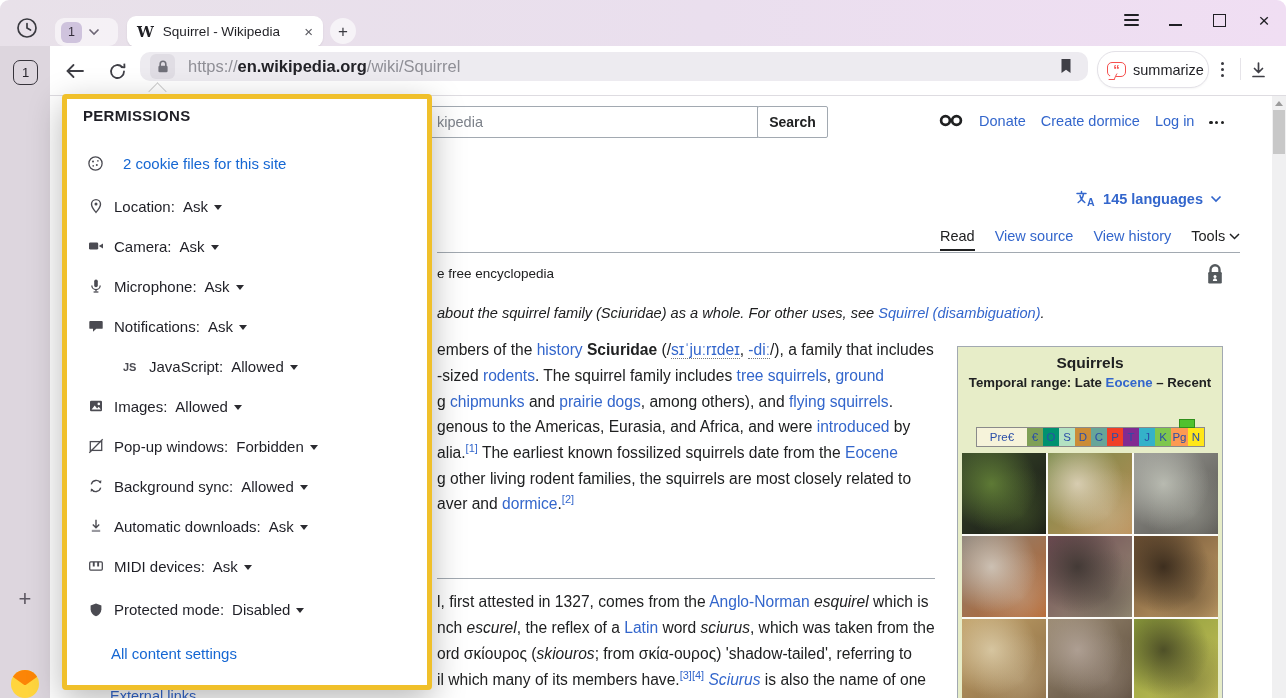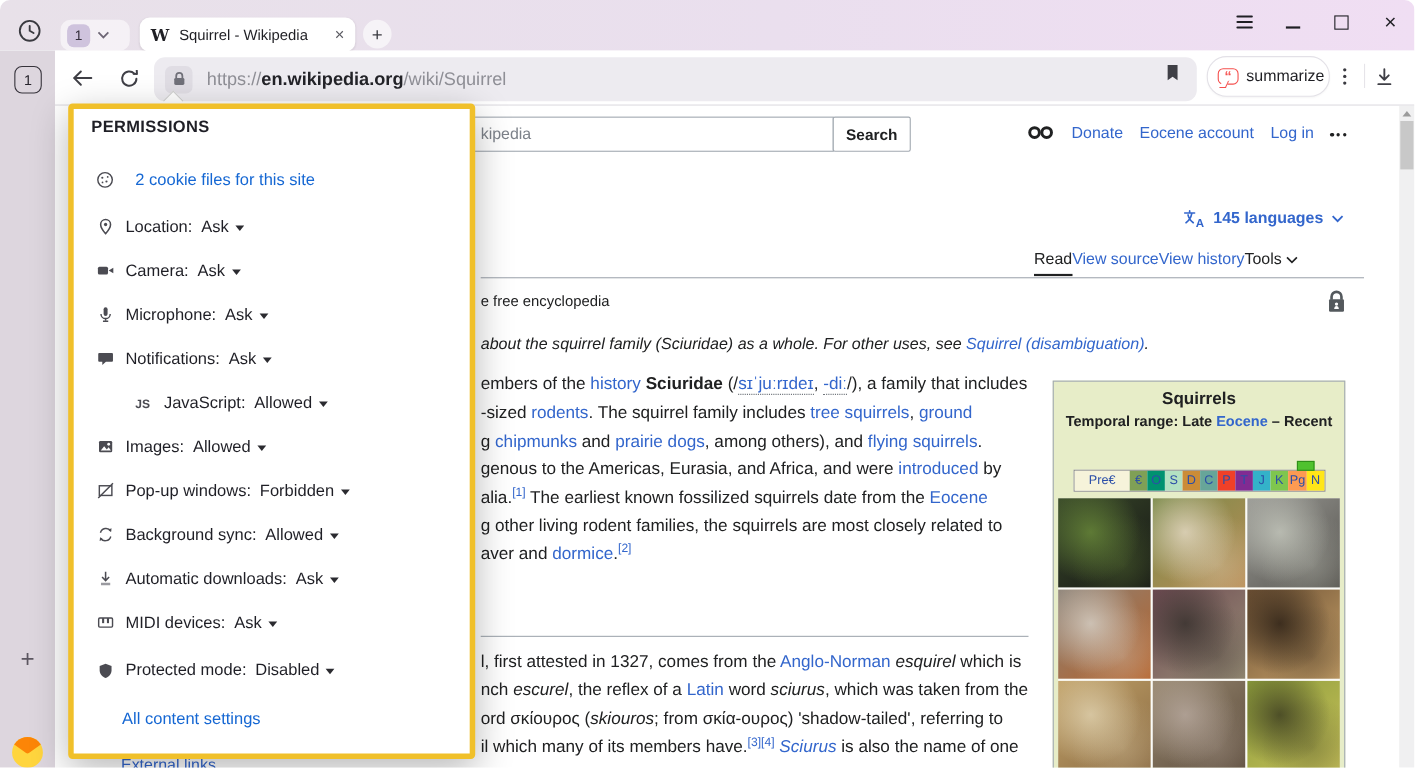--- a/index.html
+++ b/index.html
@@ -25,21 +25,21 @@
   .winctl{position:absolute;top:11px;display:flex;align-items:center;justify-content:center;width:18px;height:18px;}
   .hamb{display:flex;flex-direction:column;gap:3.5px;width:15px;}
   .hamb i{height:1.8px;background:#1f1f24;border-radius:1px;}
   .minim{width:13px;height:2px;background:#1f1f24;margin-top:9px;}
   .maxim{width:13px;height:13px;border:1.7px solid #1f1f24;}
   .closex{font-size:19px;color:#1f1f24;line-height:1;}
   
   .addr{position:absolute;left:0;top:46px;width:1286px;height:50px;background:#fff;z-index:2;
     border-bottom:1px solid #dedce1;}
   .addr .nav{position:absolute;top:12px;display:flex;align-items:center;justify-content:center;width:26px;height:26px;}
-  .urlpill{position:absolute;left:140px;top:52px;width:948px;height:40px;background:#edebf0;border-radius:10px;
+  .urlpill{position:absolute;left:140px;top:52px;width:948px;height:29px;background:#edebf0;border-radius:10px;
     display:flex;align-items:center;padding:0 10px;z-index:2;}
   .lockchip{width:25px;height:25px;background:#e0dde4;border-radius:6px;display:flex;align-items:center;justify-content:center;}
   .urltext{margin-left:13px;font-size:16.5px;color:#8f8f96;white-space:nowrap;}
   .urltext b{color:#232328;font-weight:600;}
   .bookmark{position:absolute;right:14px;top:5px;}
   .sumpill{position:absolute;left:1097px;top:51px;width:112px;height:37px;background:#fff;border:1px solid #e3e1e7;
     border-radius:18px;display:flex;align-items:center;padding:0 9px;gap:7px;z-index:2;box-shadow:0 1px 2px rgba(0,0,0,.04);}
   .qbox{width:19px;height:15px;border:1.6px solid #f5504e;border-radius:5px;position:relative;flex:none;
     color:#f5504e;font-weight:bold;font-size:13px;line-height:1;display:flex;align-items:flex-end;justify-content:center;}
   .qbox:after{content:"";position:absolute;left:2px;bottom:-4px;width:5px;height:5px;background:#fff;
@@ -63,21 +63,21 @@
     font-size:14.5px;padding:0 8px 0 16px;color:#202122;outline:none;background:#fff;font-family:inherit;}
   .searchbox::placeholder{color:#7d828a;}
   .searchbtn{position:absolute;left:757px;top:106px;width:71px;height:32px;border:1px solid #a2a9b1;background:#fff;
     font-weight:bold;font-size:14px;color:#202122;border-radius:2px;font-family:inherit;}
   .toprow{position:absolute;top:112px;right:62px;display:flex;align-items:center;gap:15px;}
   .wlink{color:#3366cc;font-size:14.5px;text-decoration:none;white-space:nowrap;}
   .hdots{display:flex;gap:2.5px;align-items:center;padding-top:4px;}
   .hdots i{width:3.2px;height:3.2px;border-radius:50%;background:#202122;}
   .langrow{position:absolute;top:190px;right:64px;display:flex;align-items:center;gap:7px;}
   .langrow .lbl{color:#3366cc;font-size:14.5px;font-weight:bold;}
-  .viewtabs{position:absolute;left:940px;top:228px;display:flex;align-items:flex-start;font-size:14.5px;}
+  .viewtabs{position:absolute;left:940px;top:228px;display:flex;align-items:flex-start;gap:20px;font-size:14.5px;}
   .vt{color:#3366cc;text-decoration:none;white-space:nowrap;}
   .vt.active{color:#202122;border-bottom:2.5px solid #202122;padding-bottom:5px;}
   .tools{display:flex;align-items:center;gap:4px;color:#202122;}
   .tabline{position:absolute;left:437px;top:252px;width:803px;height:1px;background:#a2a9b1;}
   .tagline{position:absolute;left:437px;top:266px;font-size:13.5px;color:#202122;}
   .protlock{position:absolute;left:1206px;top:263px;}
   .hatnote{position:absolute;left:437px;top:305px;font-style:italic;font-size:14.6px;white-space:nowrap;}
   .bodyline{position:absolute;left:437px;font-size:15.6px;white-space:nowrap;}
   .seg-link{color:#3366cc;} .seg-bold{font-weight:bold;} .seg-italic{font-style:italic;}
   .seg-link-italic{color:#3366cc;font-style:italic;}
@@ -127,21 +127,21 @@
     <button class="searchbtn">Search</button>
 
     <div class="toprow">
       <span>
         <svg width="25" height="17" viewBox="0 0 25 17">
           <circle cx="6.5" cy="8.5" r="4.4" fill="none" stroke="#202122" stroke-width="2.7"></circle>
           <circle cx="17.5" cy="8.5" r="4.4" fill="none" stroke="#202122" stroke-width="2.7"></circle>
         </svg>
       </span>
       <a class="wlink" href="#">Donate</a>
-      <a class="wlink" href="#">Eocene account</a>
+      <a class="wlink" href="#">Create dormice</a>
       <a class="wlink" href="#">Log in</a>
       <span class="hdots">
           <i></i>
           <i></i>
           <i></i>
         </span>
     </div>
 
     <div class="langrow">
       <span>

